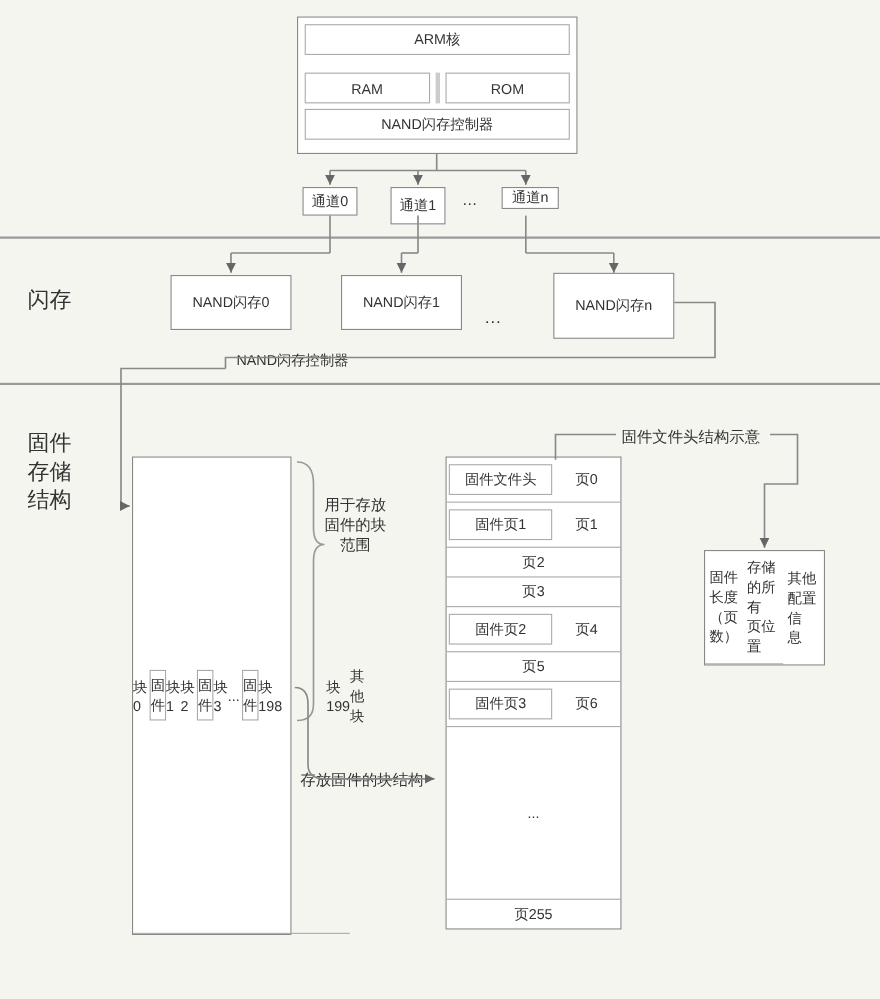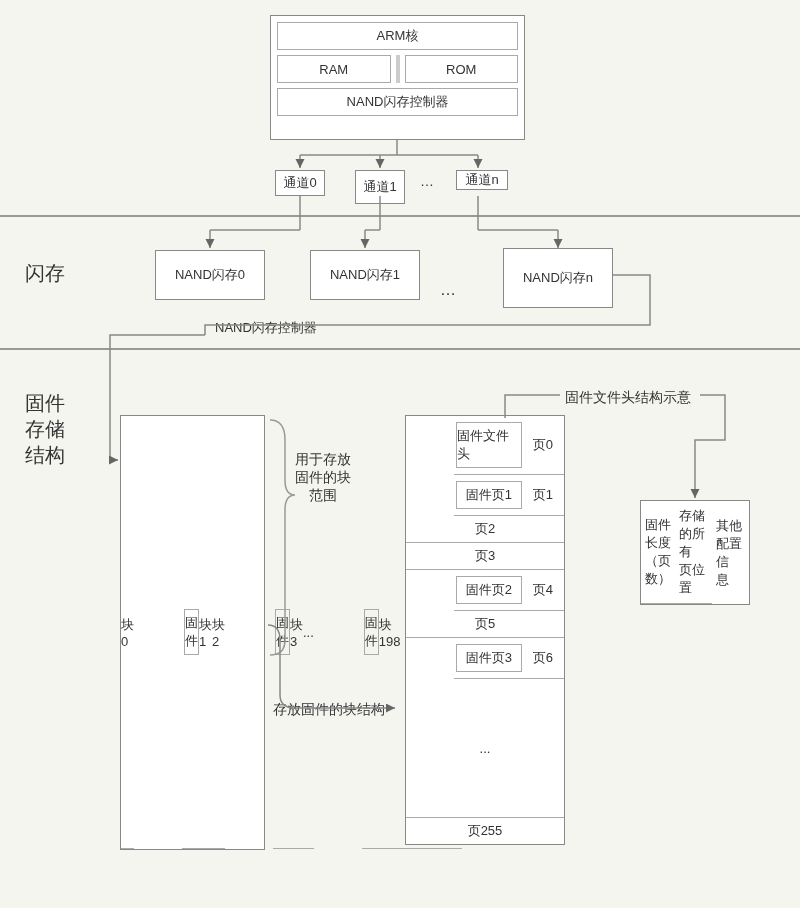--- a/index.html
+++ b/index.html
@@ -57,21 +57,20 @@
 .row {
   border-bottom: 1px solid #aaa;
   display: flex;
   align-items: center;
   justify-content: center;
   padding: 4px 0;
   font-size: 13px;
 }
 .row.split {
   display: flex;
-  margin-left: 48px;
 }
 .row.split > div {
   flex: 1;
   display: flex;
   align-items: center;
   justify-content: center;
   padding: 4px 0;
 }
 .row.split > div:first-child {
   border-right: 1px solid #aaa;
@@ -93,21 +92,21 @@
   line-height: 1.3;
 }
 </style>
 </head>
 <body>
 
 <div class="section-divider" style="top:215px"></div>
 <div class="section-divider" style="top:348px"></div>
 
 <div class="box" style="left:270px; top:15px; width:255px; height:125px; display:block; padding:6px;">
-  <div class="box-small" style="width:100%; height:28px; margin-bottom:5px">ARM核</div>
+  <div class="box-small" style="width:100%; height:28px; margin-bottom:16px">ARM核</div>
   <div style="display:flex; gap:5px; width:100%; height:28px; margin-bottom:5px">
     <div class="box-small" style="flex:1">RAM</div>
     <div style="width:4px; background:#ccc"></div>
     <div class="box-small" style="flex:1">ROM</div>
   </div>
   <div class="box-small" style="width:100%; height:28px">NAND闪存控制器</div>
 </div>
 
 <div class="box" style="left:275px; top:170px; width:50px; height:26px">通道0</div>
 <div class="box" style="left:355px; top:170px; width:50px; height:34px">通道1</div>

